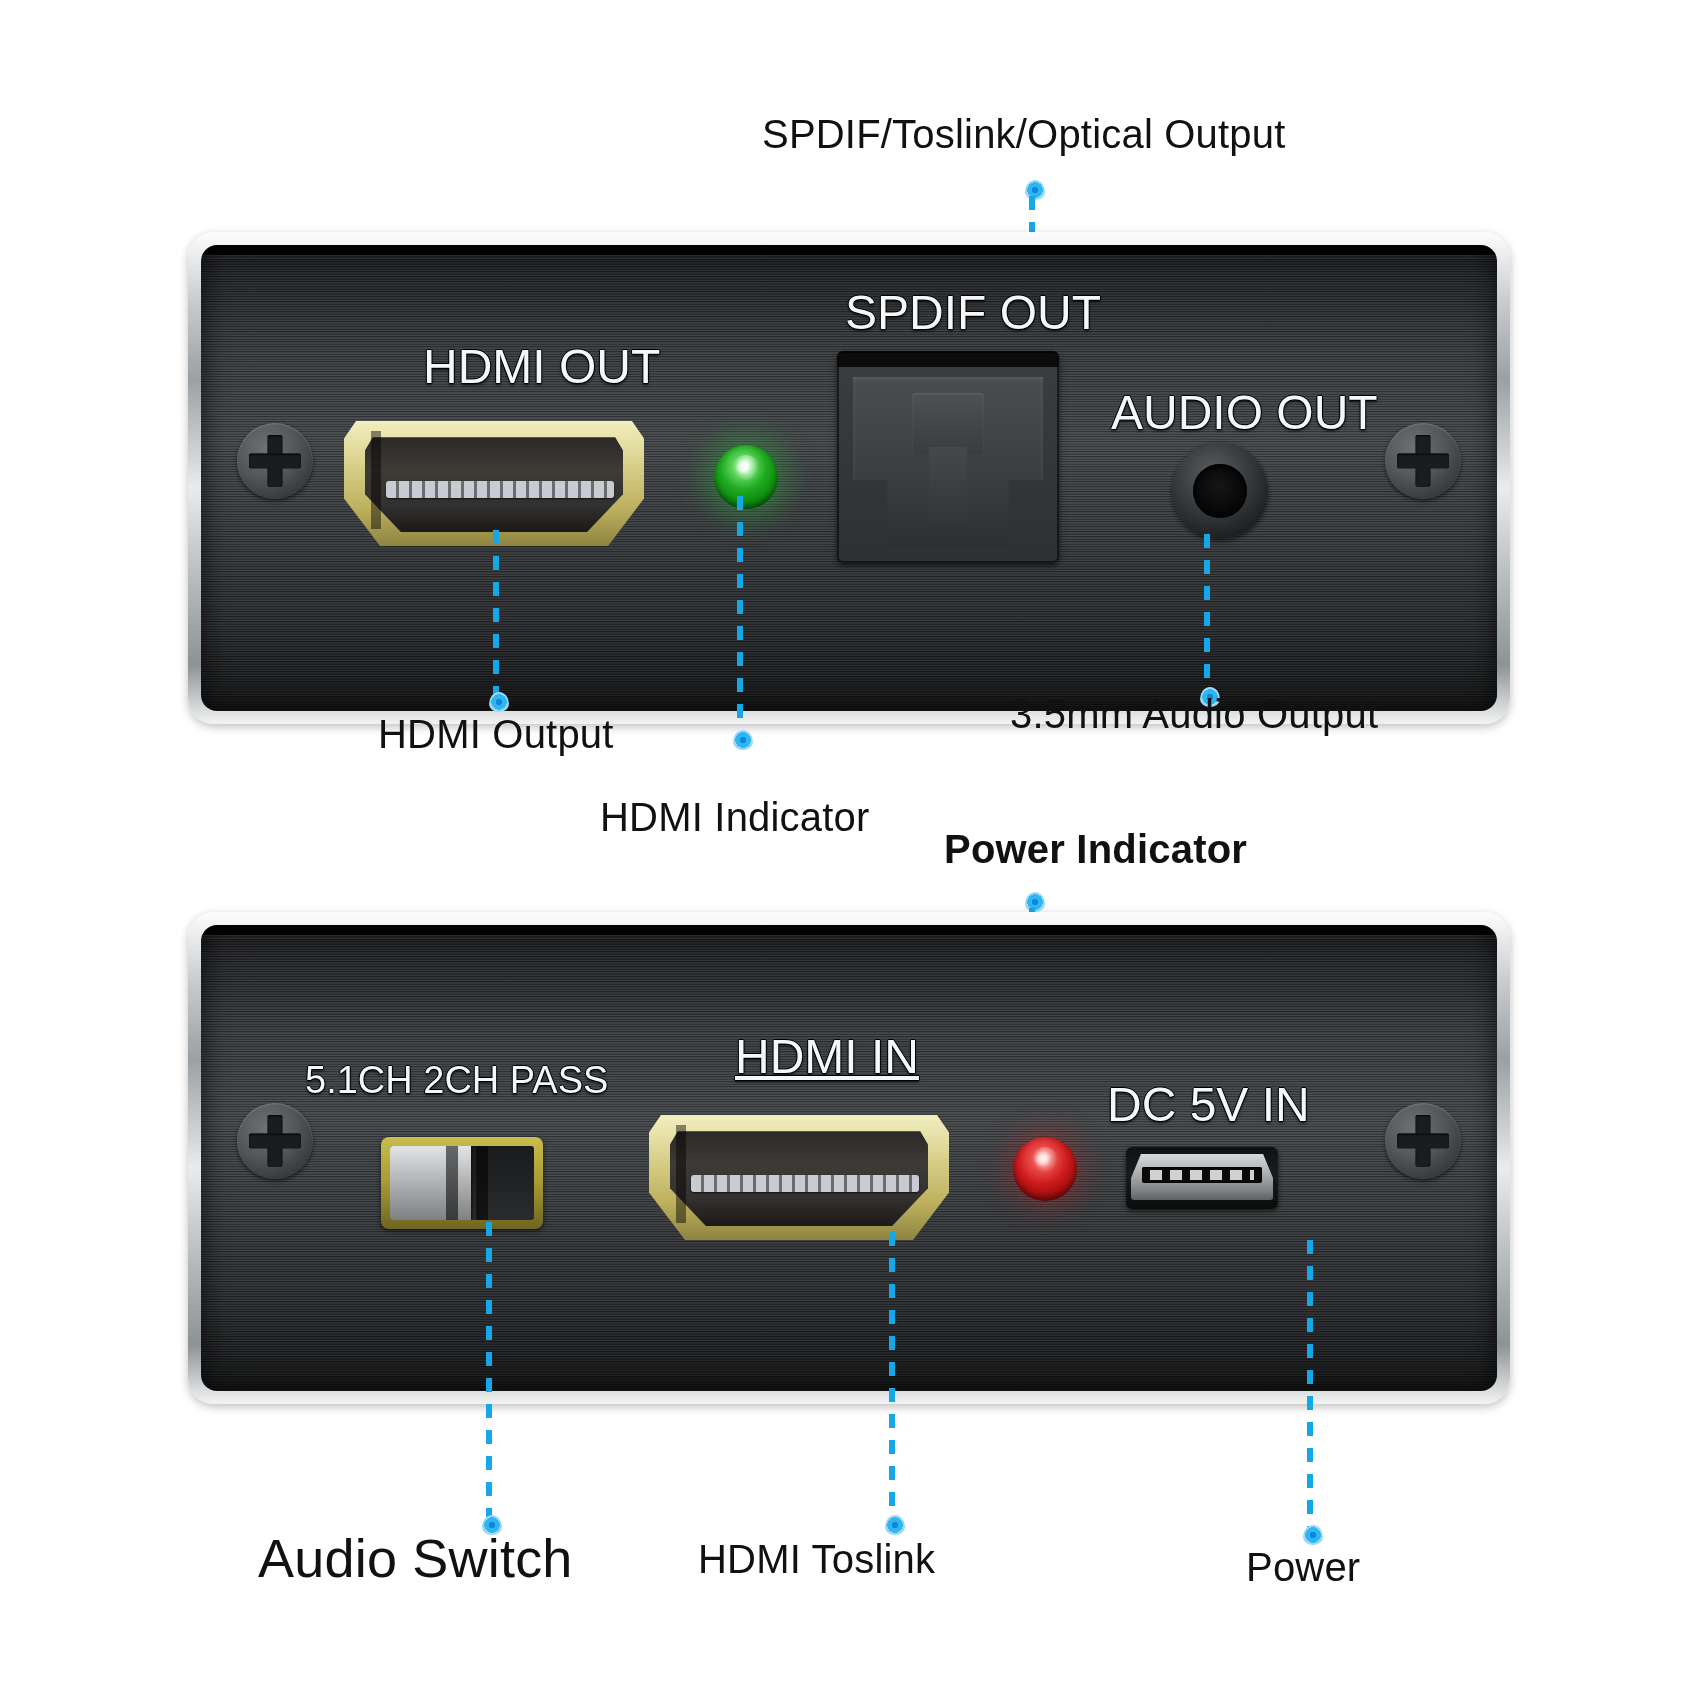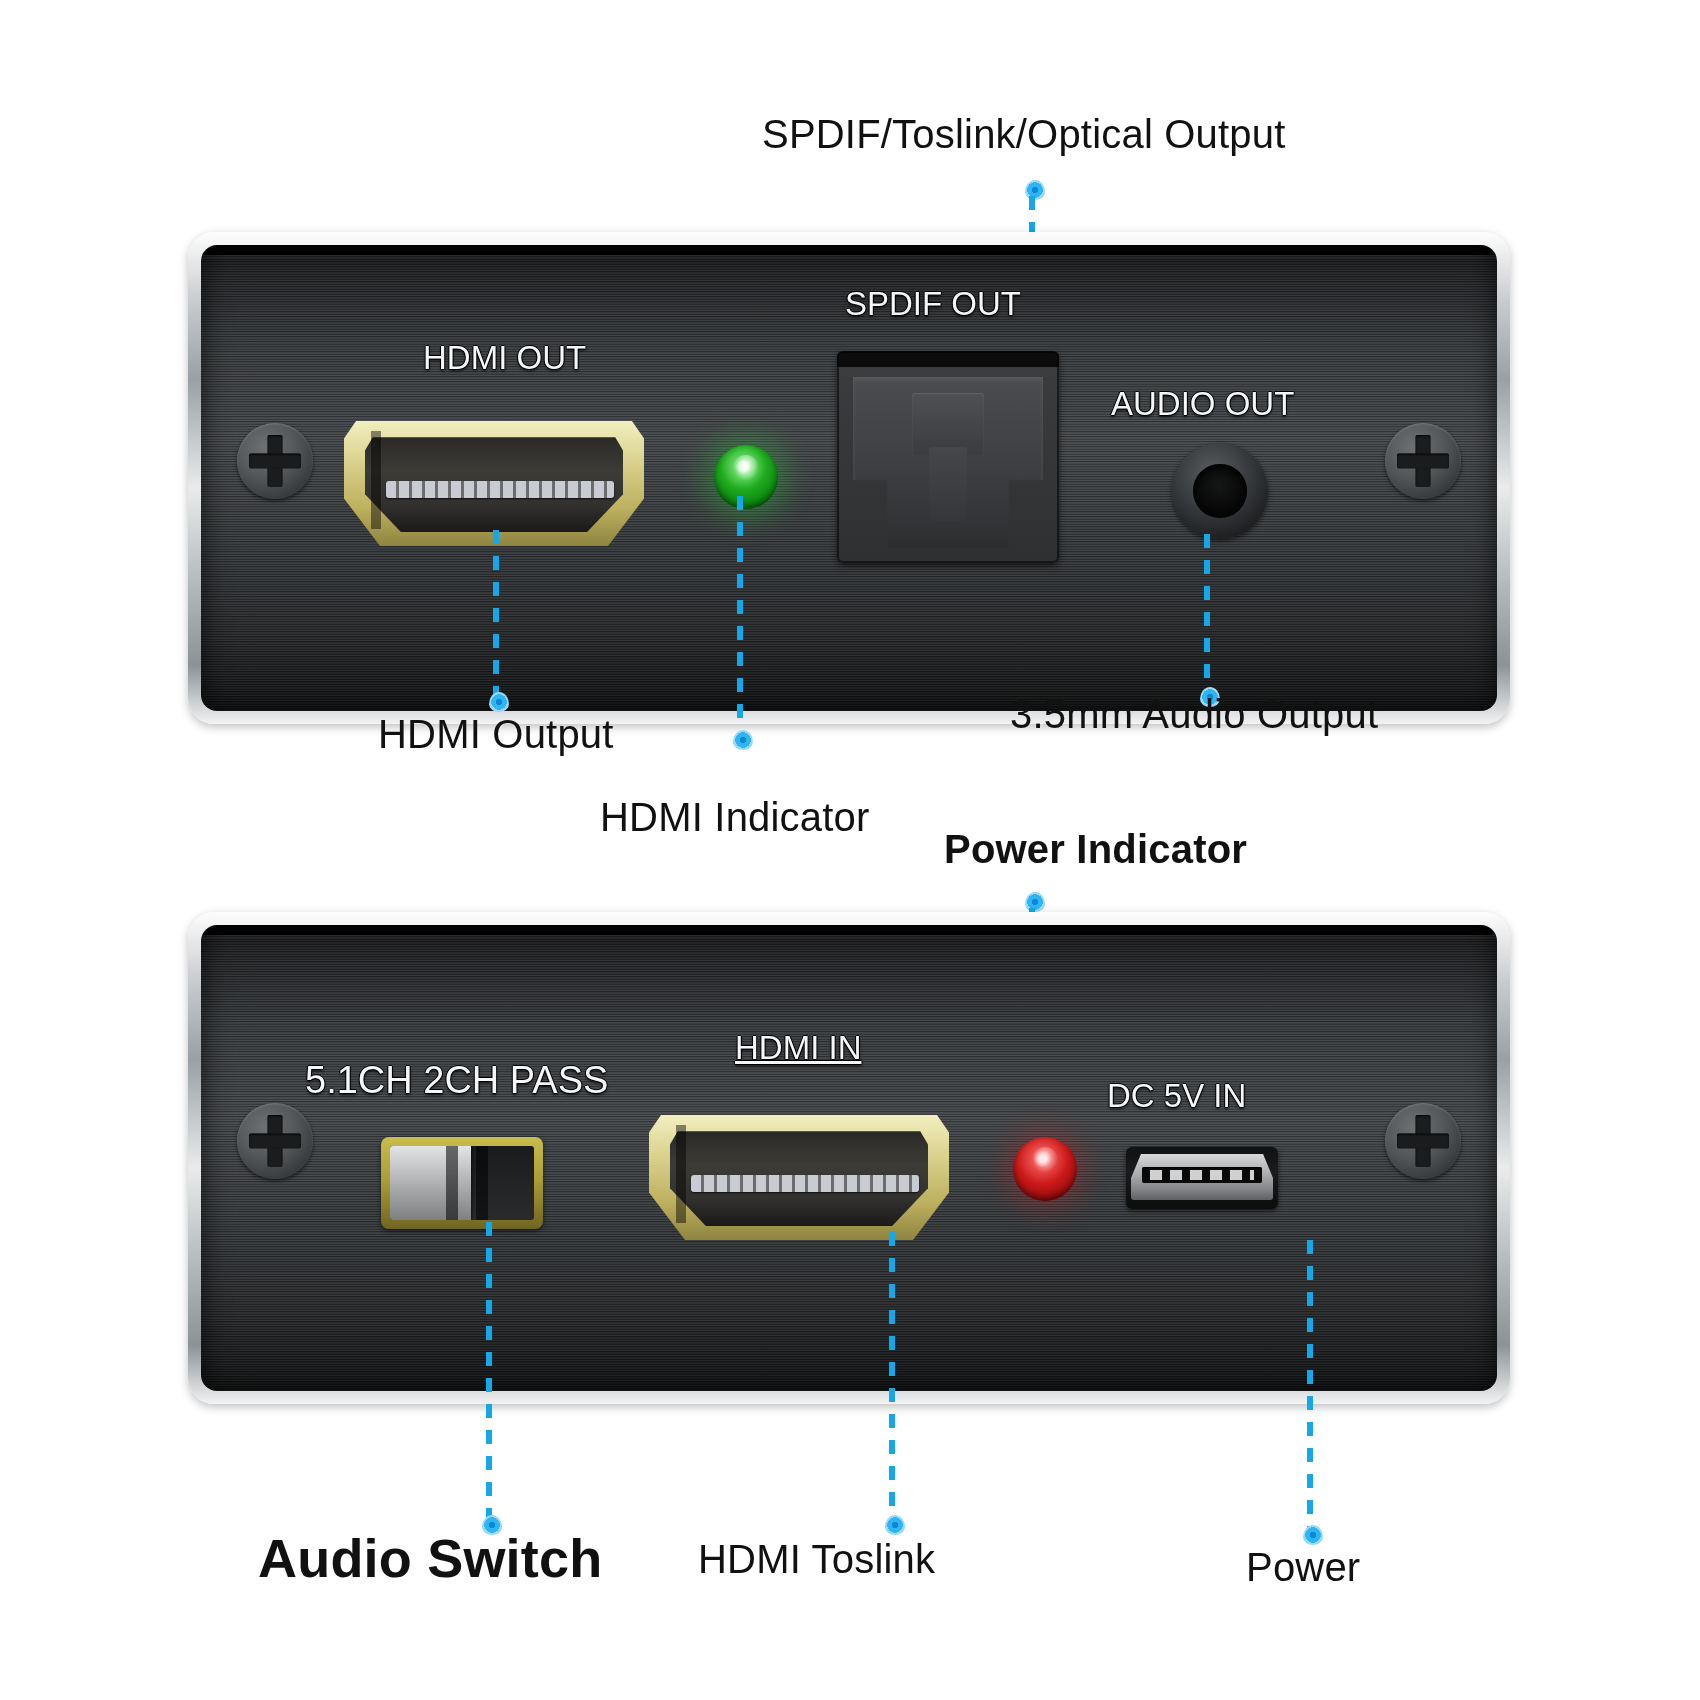--- a/index.html
+++ b/index.html
@@ -1,20 +1,20 @@
 <!DOCTYPE html>
 <html><head>
 <meta charset="utf-8">
 <style>
   html,body{margin:0;padding:0;background:#fff;}
   body{width:1700px;height:1700px;position:relative;font-family:"Liberation Sans",sans-serif;overflow:hidden;}
 
   
   .callout{position:absolute;color:#111;font-size:40px;white-space:nowrap;letter-spacing:.2px;}
-  .callout.big{font-size:54px;font-weight:bold;}
+  .callout.big{font-size:54px;}
 
   
   .leader{position:absolute;width:6px;
     background-image:linear-gradient(to bottom,#16a7e8 0 14px,rgba(0,0,0,0) 14px 26px);
     background-size:6px 26px;}
   .dot{position:absolute;width:20px;height:20px;margin-left:-7px;
     background:radial-gradient(circle at 50% 50%,#0c88d8 0 22%,#2fb6f2 22% 55%,#9ad9f6 55% 78%,rgba(255,255,255,0) 78%);
     border-radius:50% 50% 50% 50%/60% 60% 40% 40%;}
   .dot.solid{background:radial-gradient(circle at 50% 45%,#49c3f7 0 30%,#0e9ae4 30% 70%,#0e9ae4 70%);border-radius:50%;width:18px;height:18px;}
 
@@ -26,21 +26,21 @@
     background:
       linear-gradient(180deg,rgba(0,0,0,.92) 0 10px, rgba(255,255,255,.04) 10px 14px, rgba(0,0,0,0) 14px),
       repeating-linear-gradient(180deg,
         rgba(255,255,255,.055) 0px, rgba(255,255,255,.055) 1px,
         rgba(0,0,0,.30) 1px, rgba(0,0,0,.30) 2px,
         rgba(255,255,255,.025) 2px, rgba(255,255,255,.025) 4px,
         rgba(0,0,0,.18) 4px, rgba(0,0,0,.18) 5px),
       linear-gradient(180deg,#1b1c1e 0%,#3a3d40 22%,#46494c 42%,#393c3f 62%,#2a2c2e 82%,#141516 100%);
     box-shadow:inset 0 0 28px rgba(0,0,0,.75);}
 
-  .silk{position:absolute;color:#f4f6f7;font-size:33px;white-space:nowrap;
+  .silk{position:absolute;color:#f4f6f7;font-size:48px;white-space:nowrap;
     text-shadow:0 1px 0 #000,0 -1px 0 #000,1px 0 0 #000,-1px 0 0 #000,0 2px 3px rgba(0,0,0,.8);}
   .silk.sm{font-size:38px;}
 
   
   .screw{position:absolute;width:76px;height:76px;border-radius:50%;
     background:radial-gradient(circle at 38% 32%,#6e7173 0%,#55585a 42%,#3b3e40 72%,#232527 100%);
     box-shadow:0 2px 4px rgba(0,0,0,.6),inset 0 1px 2px rgba(255,255,255,.18);}
   .screw:before,.screw:after{content:"";position:absolute;background:#1a1c1d;border-radius:2px;
     box-shadow:inset 0 1px 2px rgba(0,0,0,.9);}
   .screw:before{left:50%;top:16%;width:15px;height:68%;transform:translateX(-50%);}

